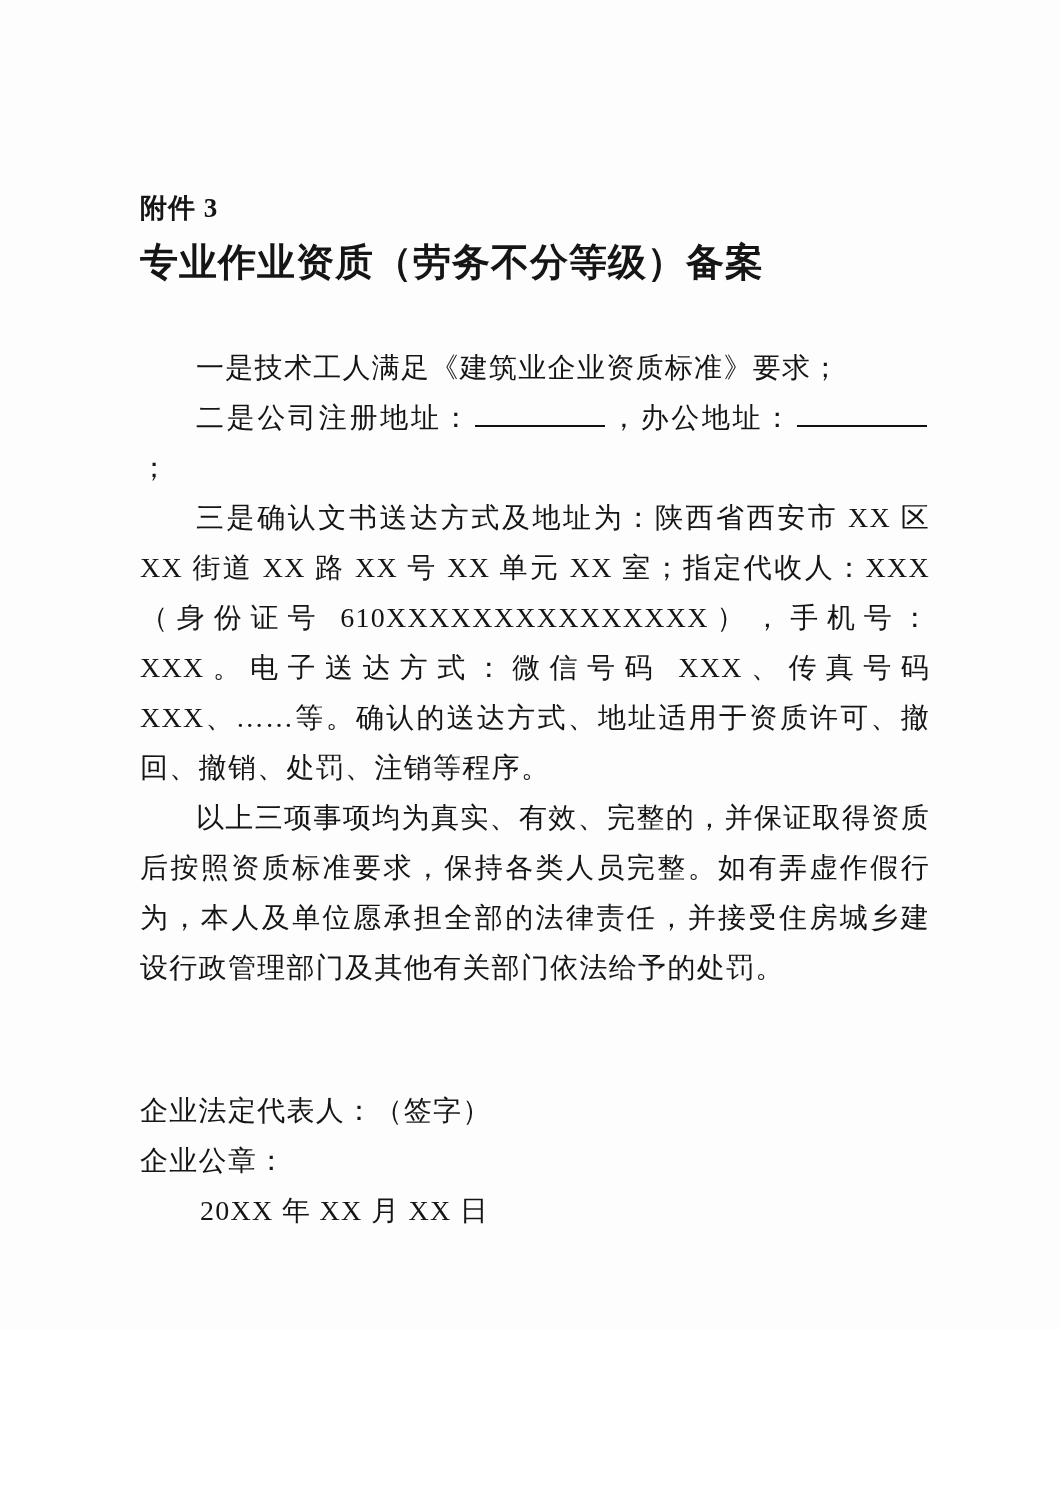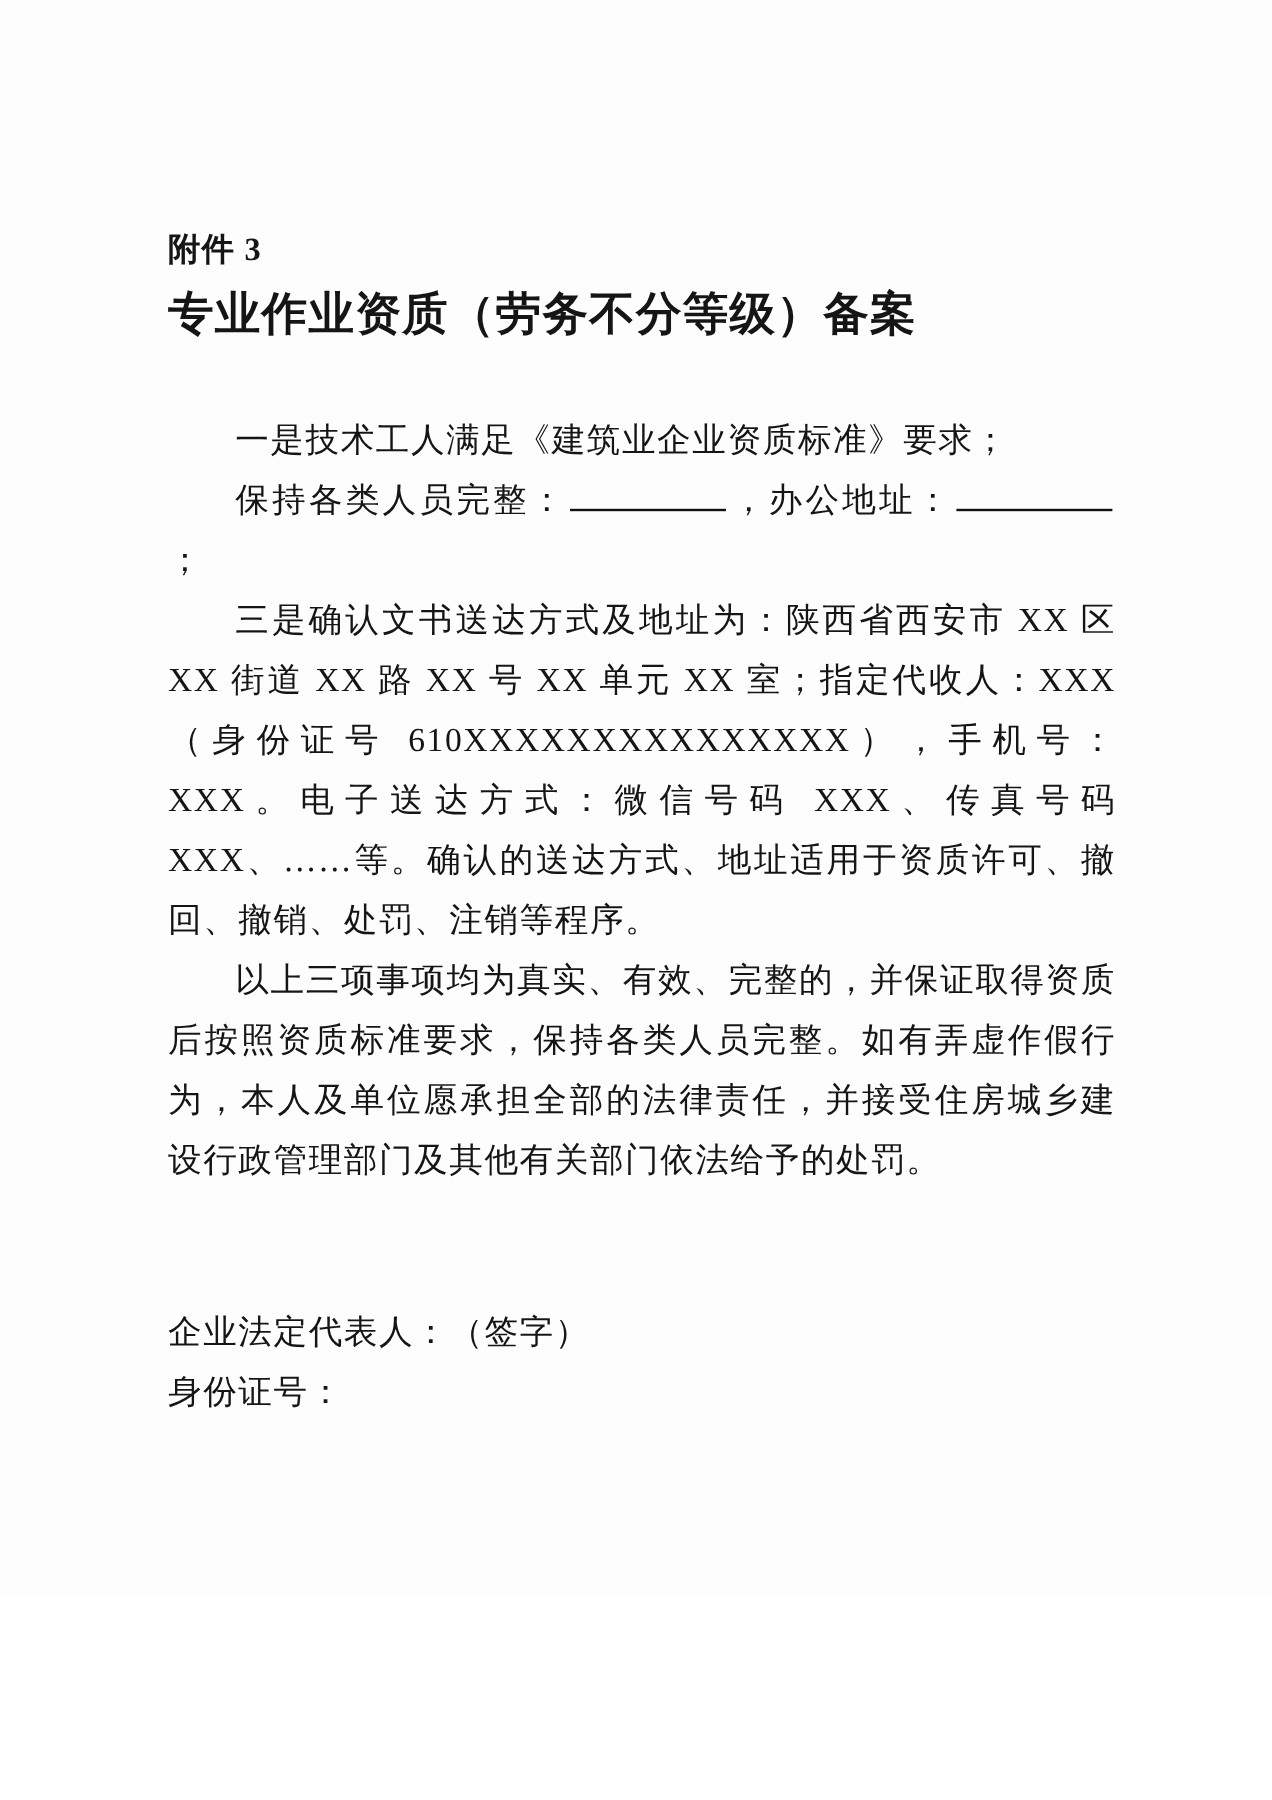--- a/index.html
+++ b/index.html
@@ -73,27 +73,28 @@
 
     <div class="doc-title">
       <div>专业作业资质（劳务不分等级）备案</div>
     </div>
 
     <div class="body-text">
 
 
       <p>一是技术工人满足《建筑业企业资质标准》要求；</p>
 
-      <p><span>保持各类人员完整：</span><span class="blank"></span><span>，办公地址：</span><span class="blank"></span><span>；</span></p>
+      <p><span>二是公司注册地址：</span><span class="blank"></span><span>，办公地址：</span><span class="blank"></span><span>；</span></p>
 
       <p>三是确认文书送达方式及地址为：陕西省西安市 XX 区 XX 街道 XX 路 XX 号 XX 单元 XX 室；指定代收人：XXX（身份证号 610XXXXXXXXXXXXXXX），手机号：XXX。电子送达方式：微信号码 XXX、传真号码 XXX、……等。确认的送达方式、地址适用于资质许可、撤回、撤销、处罚、注销等程序。</p>
 
       <p>以上三项事项均为真实、有效、完整的，并保证取得资质后按照资质标准要求，保持各类人员完整。如有弄虚作假行为，本人及单位愿承担全部的法律责任，并接受住房城乡建设行政管理部门及其他有关部门依法给予的处罚。</p>
 
     </div>
 
     <div class="signature">
       <div class="sig-line">企业法定代表人：（签字）</div>
-      <div class="sig-line">身份证号：</div>
+      <div class="sig-line">企业公章：</div>
+      <div class="sig-date">20XX 年 XX 月 XX 日</div>
     </div>
 
   </div>
 </div>
 
 </body></html>

